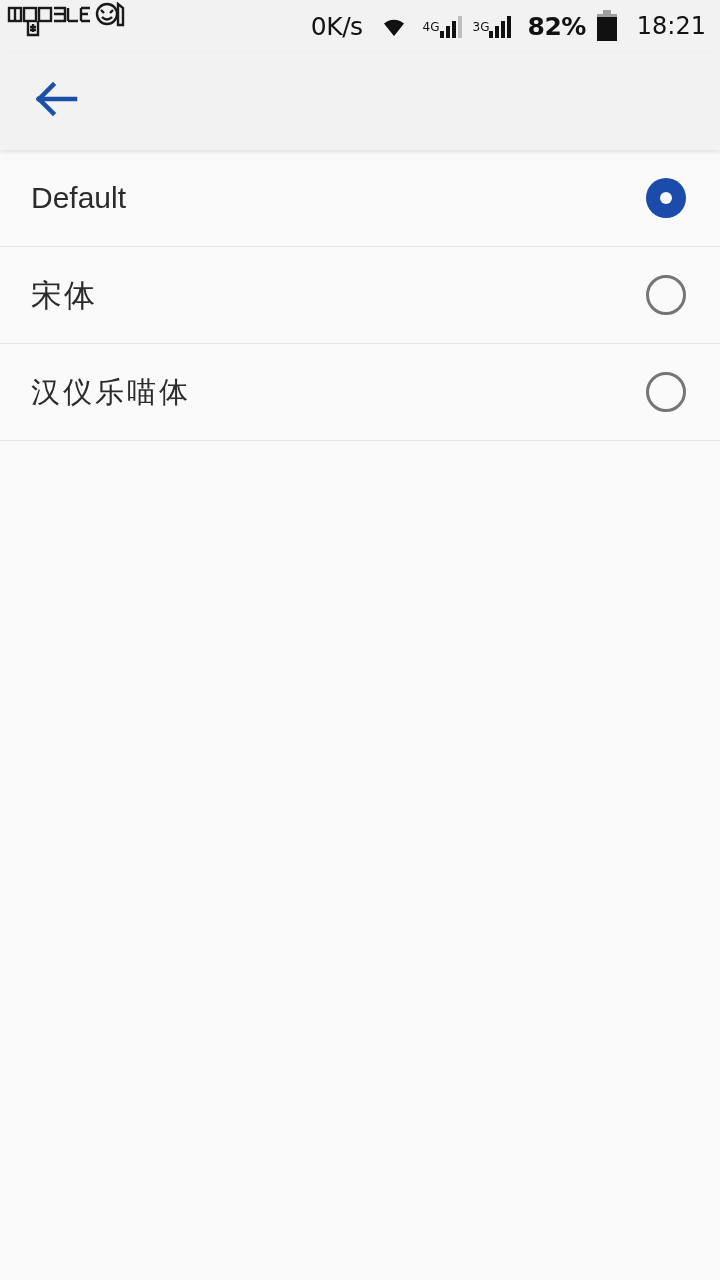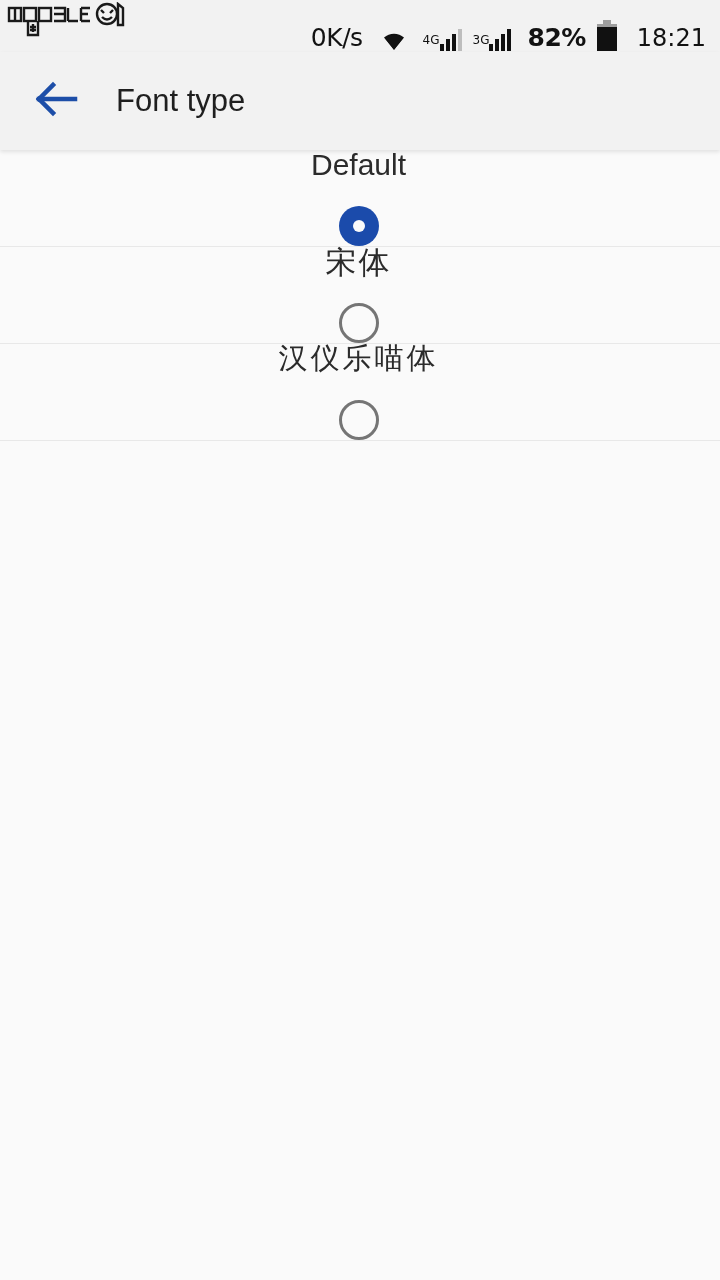--- a/index.html
+++ b/index.html
@@ -29,21 +29,21 @@
   .watermark {
     position: absolute;
     left: 6px;
     top: 2px;
     width: 124px;
     height: 44px;
     color: #1a1a1a;
   }
   .status-right {
     display: flex;
-    align-items: flex-end;
+    align-items: center;
     gap: 4px;
     height: 100%;
   }
   .net-speed {
     font-size: 25px;
     color: #121212;
     letter-spacing: -0.5px;
     margin-right: 11px;
     font-family: "DejaVu Sans", sans-serif;
   }
@@ -111,21 +111,20 @@
   .list-row {
     height: 97px;
     display: flex;
     align-items: center;
     justify-content: space-between;
     padding: 0 34px 0 31px;
     box-sizing: border-box;
     border-bottom: 1px solid #e8e8e8;
     cursor: pointer;
     background: #fafafa;
-    flex-direction: column;
   }
   .row-label {
     font-size: 30px;
     color: #2b2b2b;
     line-height: 1;
   }
   .row-label.latin { font-family: "Liberation Sans", sans-serif; font-size: 30px; }
   .row-label.serif { font-family: Liberation Serif, serif; font-size: 31px; letter-spacing: 2px;}
   .row-label.kai   { font-family: "Liberation Serif", "DejaVu Serif", serif; font-style: italic; font-size: 31px; letter-spacing: 2px;}
   .row-label.round { font-family: "DejaVu Sans", sans-serif; font-size: 29px; letter-spacing: 3px; }
@@ -236,21 +235,20 @@
     <span>
       <svg width="44" height="38" viewBox="0 0 44 38" xmlns="http://www.w3.org/2000/svg">
         <g stroke="#1d4ea8" stroke-width="4.5" fill="none" stroke-linecap="square">
           <path d="M4 19 H40"></path>
           <path d="M4 19 L18 5"></path>
           <path d="M4 19 L18 33"></path>
         </g>
       </svg>
     </span>
   </div>
-  <div class="app-title">Font type</div>
 </div>
 
 <div class="list">
 
   <div class="list-row">
     <span class="row-label latin">Default</span>
     <span class="radio on"></span>
   </div>
 
   <div class="list-row">

